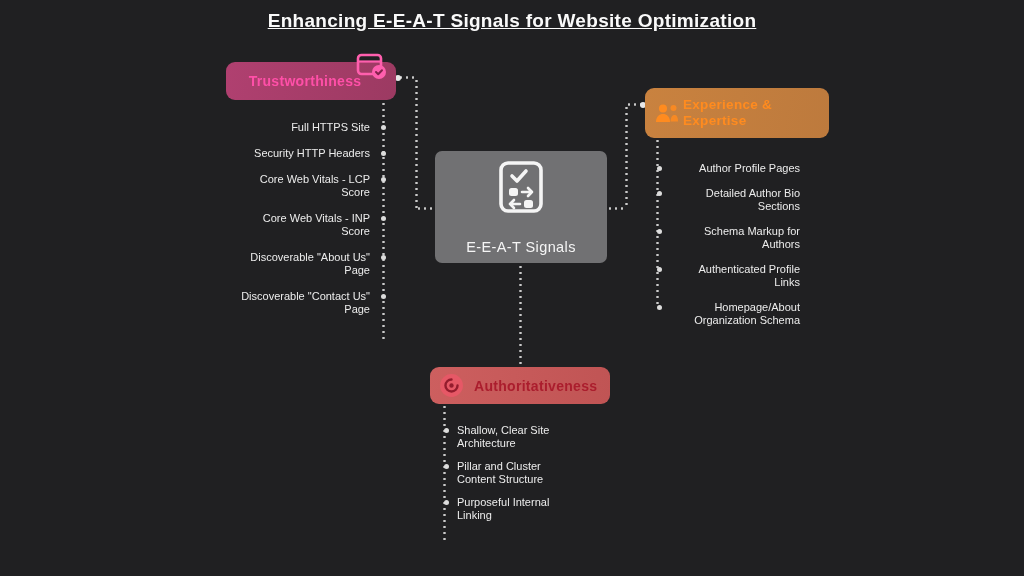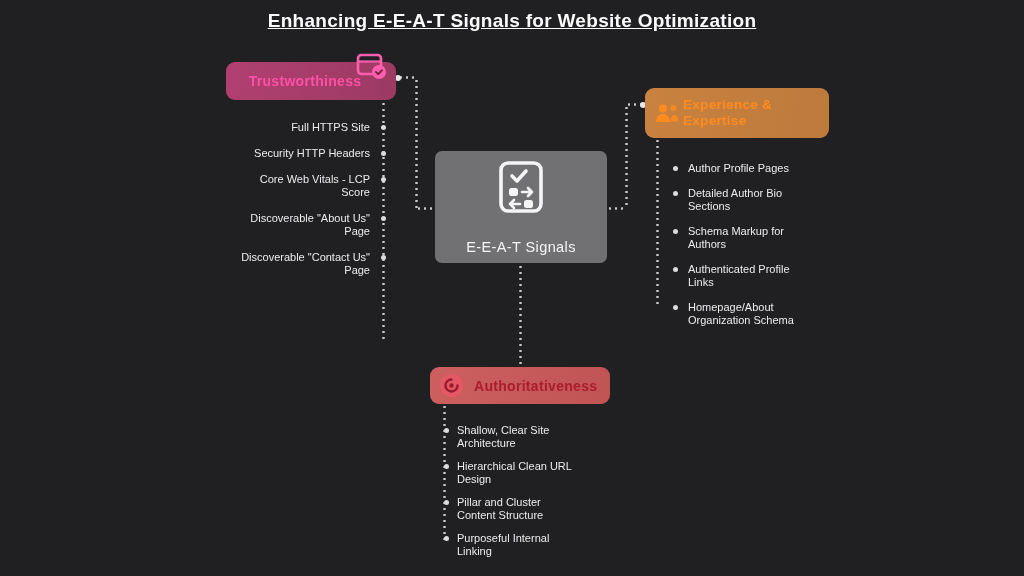--- a/index.html
+++ b/index.html
@@ -55,21 +55,21 @@
 
   
   .list { position:absolute; color:#ececec; font-size:11px; line-height:13px; }
   .list .li { position:relative; margin-bottom:13px; }
   .list .li::before {
     content:""; position:absolute; width:5px; height:5px; border-radius:50%;
     background:#dcdcdc; top:4px;
   }
   .list-trust { left:238px; top:121px; width:132px; text-align:right; }
   .list-trust .li::before { right:-16px; }
-  .list-exp   { left:672px; top:162px; width:128px; text-align:left;margin-left:16px; }
+  .list-exp   { left:672px; top:162px; width:128px; text-align:right; }
   .list-exp .li { margin-bottom:12px; }
   .list-exp .li::before { left:-15px; }
   .list-auth  { left:457px; top:424px; width:125px; text-align:left; }
   .list-auth .li { margin-bottom:10px; }
   .list-auth .li::before { left:-13px; }
 
   
   .vline {
     position:absolute; width:3px;
     background-image:radial-gradient(circle, rgba(232,232,232,.85) 1px, rgba(0,0,0,0) 1.4px);
@@ -129,20 +129,21 @@
         <path d="M2 8.5 h23" stroke="#ff5fae" stroke-width="2.2"></path>
         <circle cx="23" cy="19" r="7" fill="#ff5fae"></circle>
         <path d="M20 19 l2.2 2.2 l3.8 -4" stroke="#82224a" stroke-width="2" fill="none" stroke-linecap="round" stroke-linejoin="round"></path>
       </svg>
     </span>
   </div>
   <div class="list list-trust">
     <div class="li">Full HTTPS Site</div>
     <div class="li">Security HTTP Headers</div>
     <div class="li">Core Web Vitals - LCP Score</div>
+    <div class="li">Core Web Vitals - INP Score</div>
     <div class="li">Discoverable "About Us" Page</div>
     <div class="li">Discoverable "Contact Us" Page</div>
   </div>
 
   <div class="branch-box box-exp">
     <span class="exp-icon">
       <svg width="26" height="22" viewBox="0 0 26 22">
         <circle cx="9" cy="6.5" r="4" fill="#ff8b1f"></circle>
         <path d="M2 20 c0 -5.5 3.5 -8 7 -8 s7 2.5 7 8 z" fill="#ff8b1f"></path>
         <circle cx="19.5" cy="6" r="3" fill="#ff8b1f" opacity="0.85"></circle>
@@ -164,18 +165,17 @@
       <svg width="25" height="25" viewBox="0 0 24 24">
         <circle cx="12" cy="12" r="11" fill="#e65866"></circle>
         <path d="M12 6.2 a5.8 5.8 0 1 0 5.8 5.8" fill="none" stroke="#941c2d" stroke-width="2.3" stroke-linecap="round"></path>
         <circle cx="12" cy="12" r="2.1" fill="#941c2d"></circle>
       </svg>
     </span>
     <span class="branch-label">Authoritativeness</span>
   </div>
   <div class="list list-auth">
     <div class="li">Shallow, Clear Site Architecture</div>
-    <div class="li">Hierarchical Clean URL Design</div>
     <div class="li">Pillar and Cluster Content Structure</div>
     <div class="li">Purposeful Internal Linking</div>
   </div>
 
 </div>
 
 </body></html>

